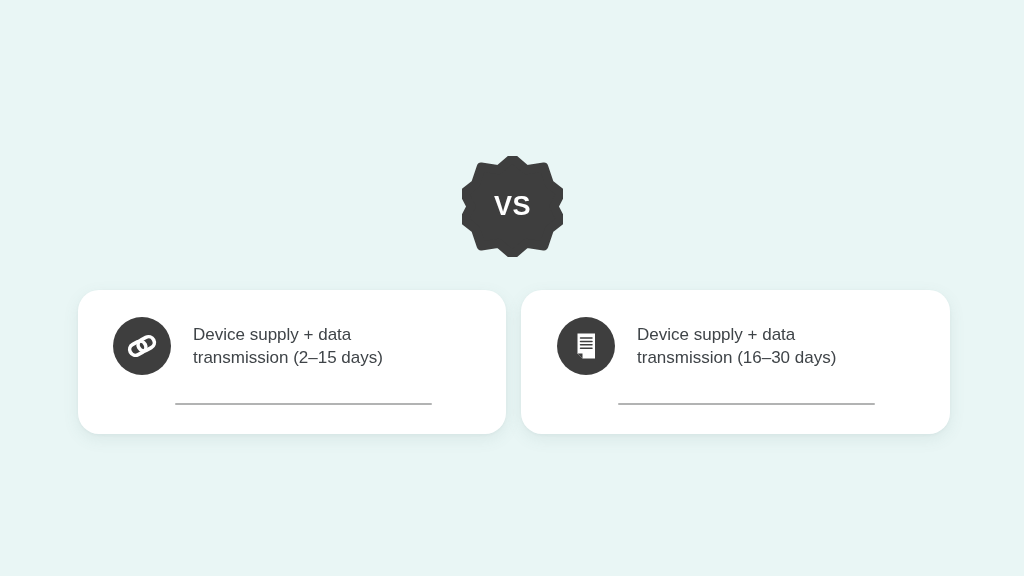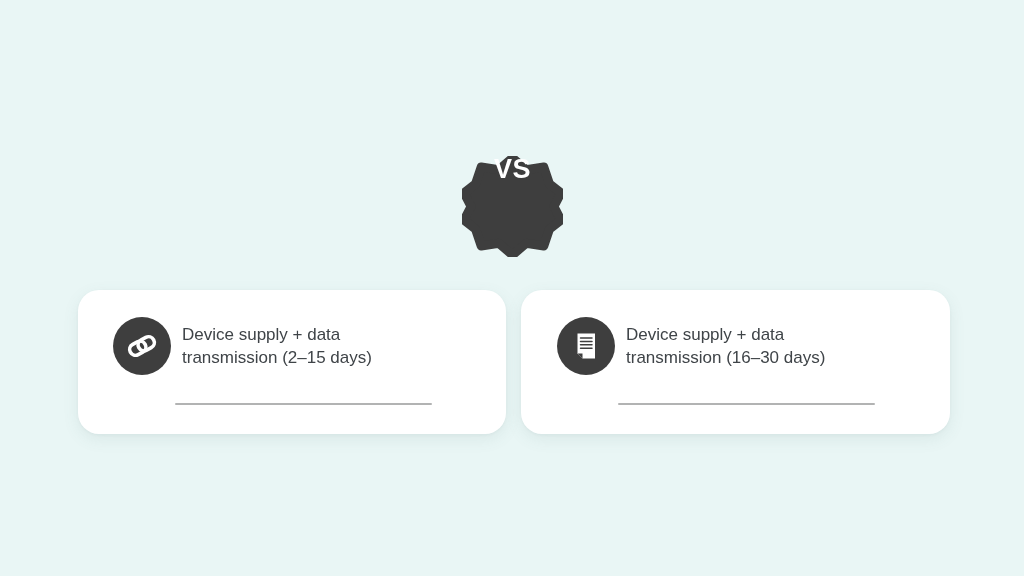--- a/index.html
+++ b/index.html
@@ -53,20 +53,21 @@
   }
 
   
   .vs-badge {
     position: absolute;
     left: 462px;
     top: 156px;
     width: 101px;
     height: 101px;
     display: flex;
+    align-items: center;
     justify-content: center;
     z-index: 5;
   }
   .vs-badge svg {
     position: absolute;
     inset: 0;
     width: 101px;
     height: 101px;
   }
   .vs-label {
@@ -93,21 +94,21 @@
   }
   .card.left  { left: 78px;  width: 428px; }
   .card.right { left: 521px; width: 429px; }
 
   .card-row {
     position: absolute;
     top: 27px;
     left: 35px;
     display: flex;
     align-items: center;
-    gap: 11px;
+    gap: 22px;
   }
   .card.right .card-row { left: 36px; }
 
   .icon-circle {
     width: 58px;
     height: 58px;
     min-width: 58px;
     border-radius: 50%;
     background: #3e3e3e;
     display: flex;

